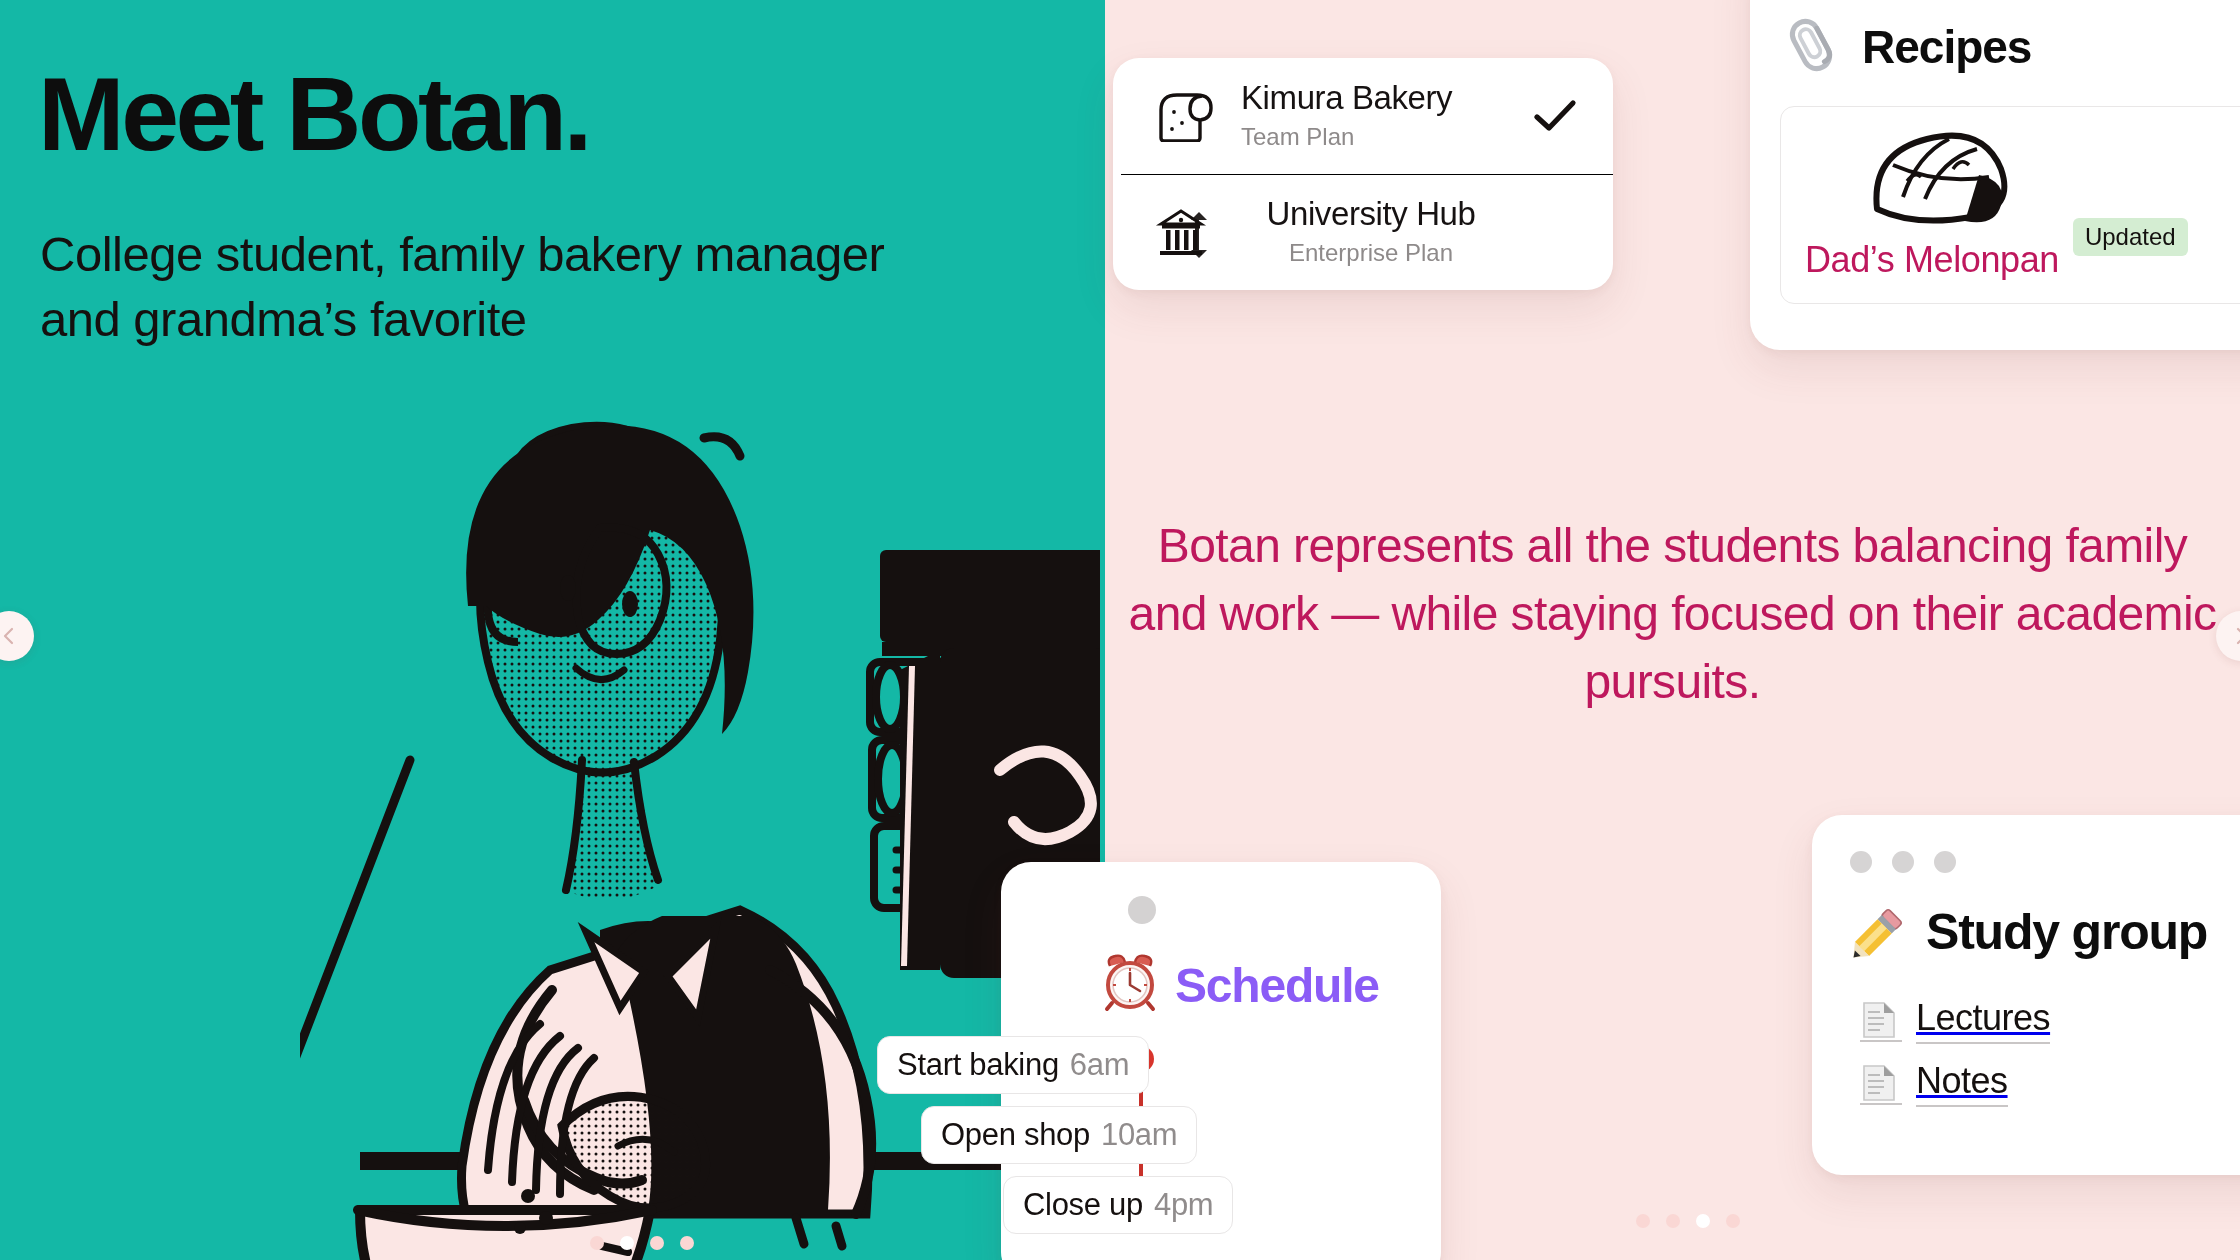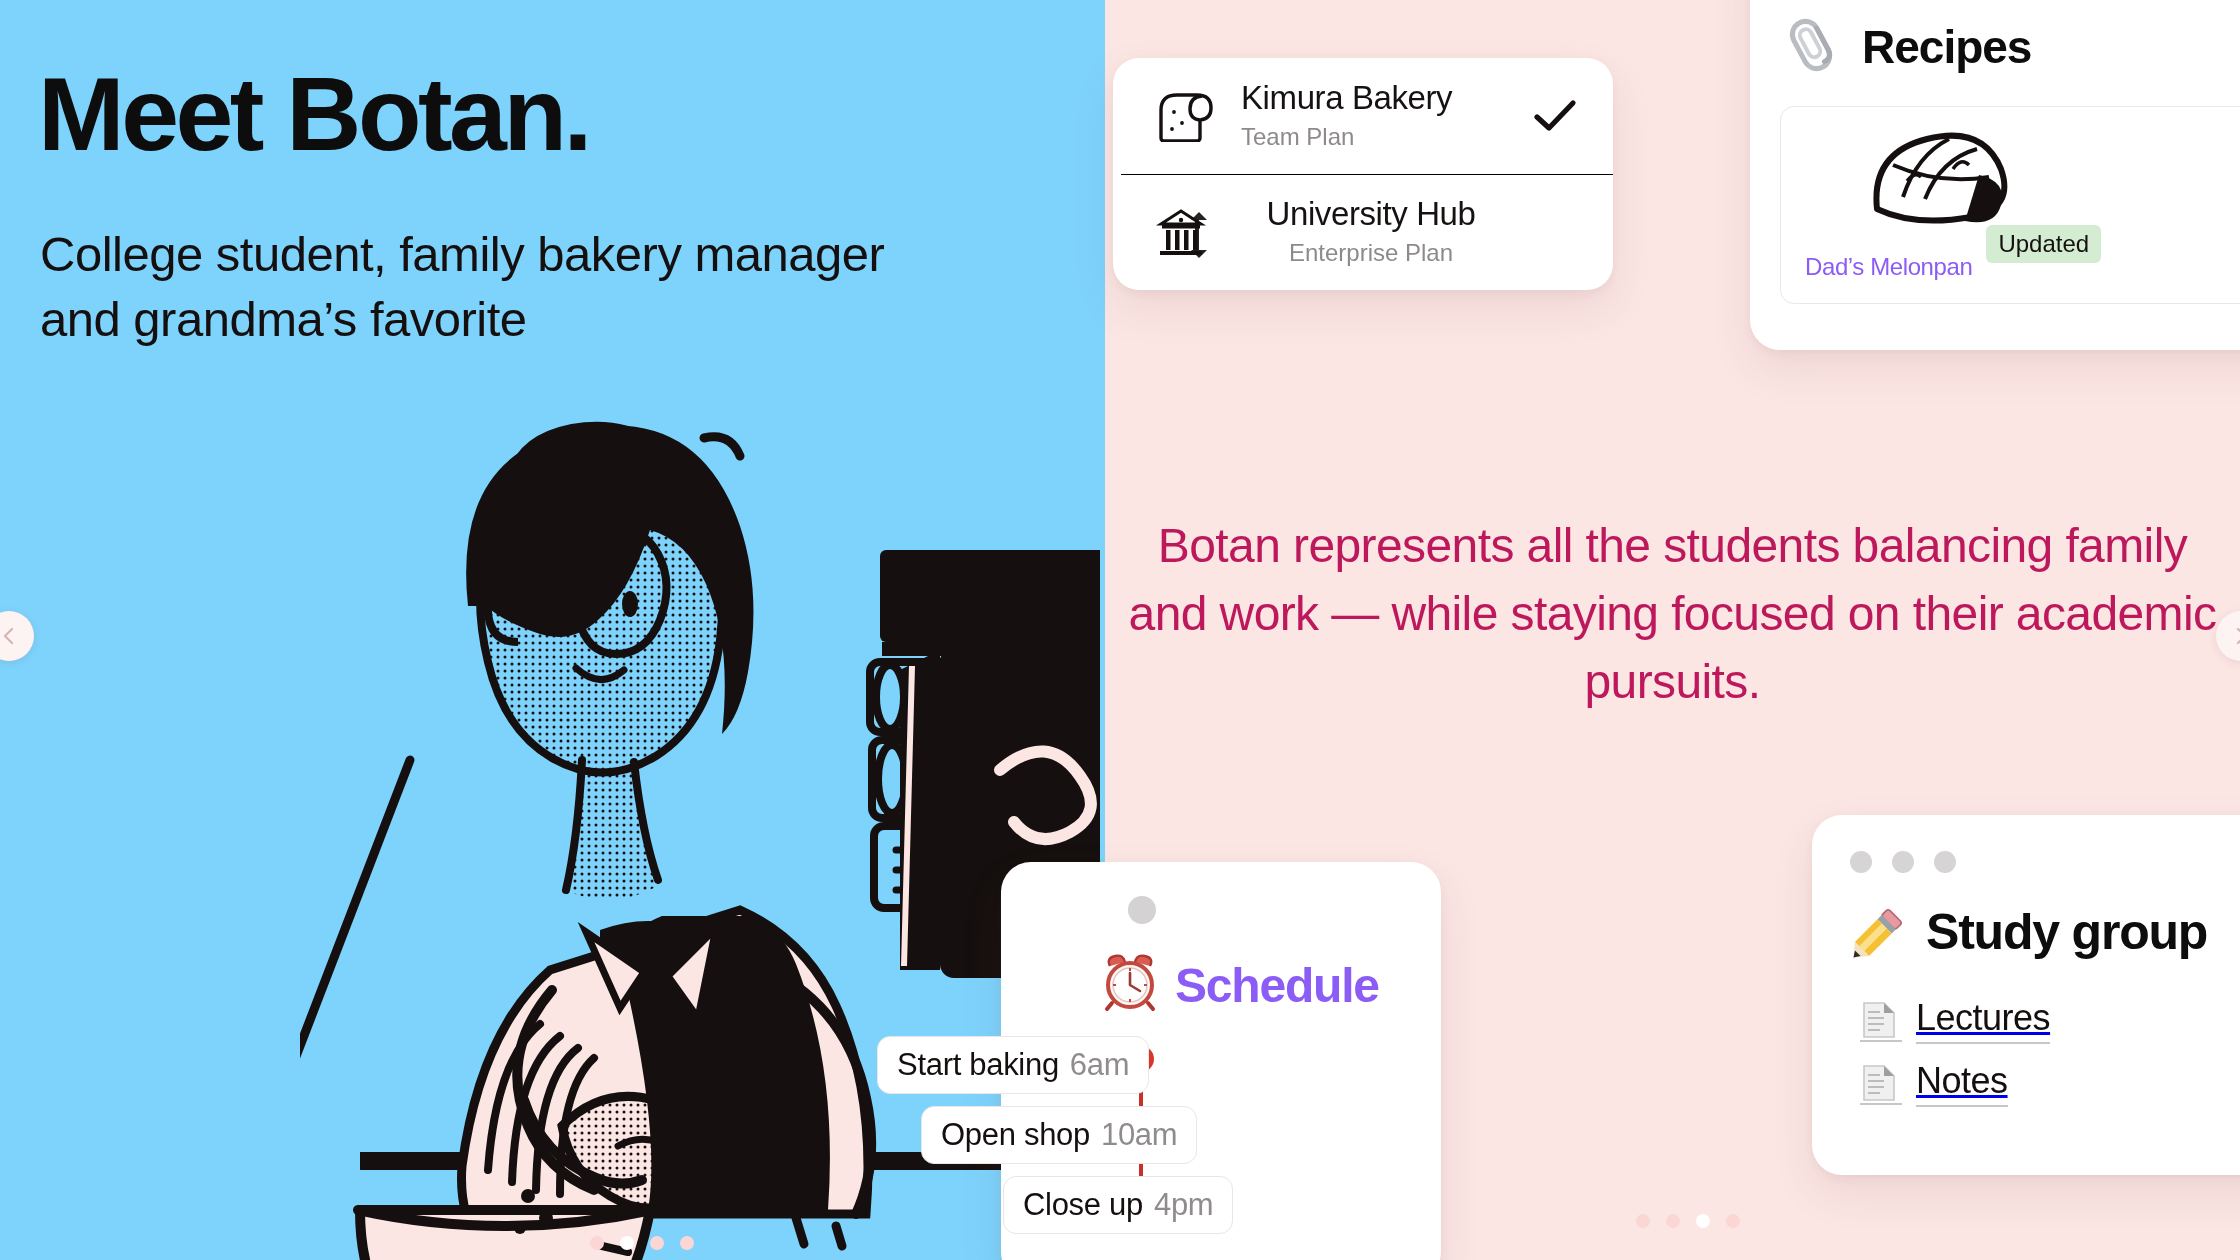--- a/index.html
+++ b/index.html
@@ -19,21 +19,21 @@
     background: #ffffff;
     overflow: hidden;
   }
 
   
   .panel-left {
     position: absolute;
     left: 0; top: 0;
     width: 1296px;
     height: 1260px;
-    background: #7dd3fc;
+    background: #14b8a6;
     overflow: hidden;
   }
 
   .headline {
     position: absolute;
     left: 38px;
     top: 62px;
     font-size: 104px;
     line-height: 1.0;
     font-weight: 700;
@@ -173,23 +173,23 @@
     left: 86px; top: 18px;
     width: 148px; height: 104px;
   }
   .recipe-bread svg { display:block; }
   .recipe-foot {
     position: absolute;
     left: 24px; bottom: 22px;
     display: flex; align-items: center; gap: 14px;
   }
   .recipe-name {
-    font-size: 24px;
+    font-size: 36px;
     letter-spacing: -0.4px;
-    color: #8b5cf6;
+    color: #be185d;
     white-space: nowrap;
     margin-top: 47px;
   }
   .badge-updated {
     background: #d4edd2;
     color: #14110f;
     font-size: 24px;
     padding: 5px 12px;
     border-radius: 6px;
     white-space: nowrap;

